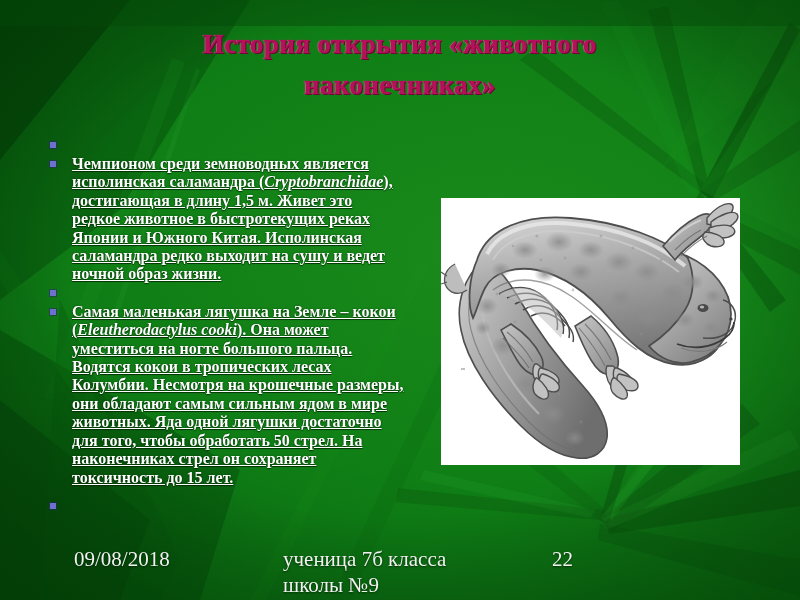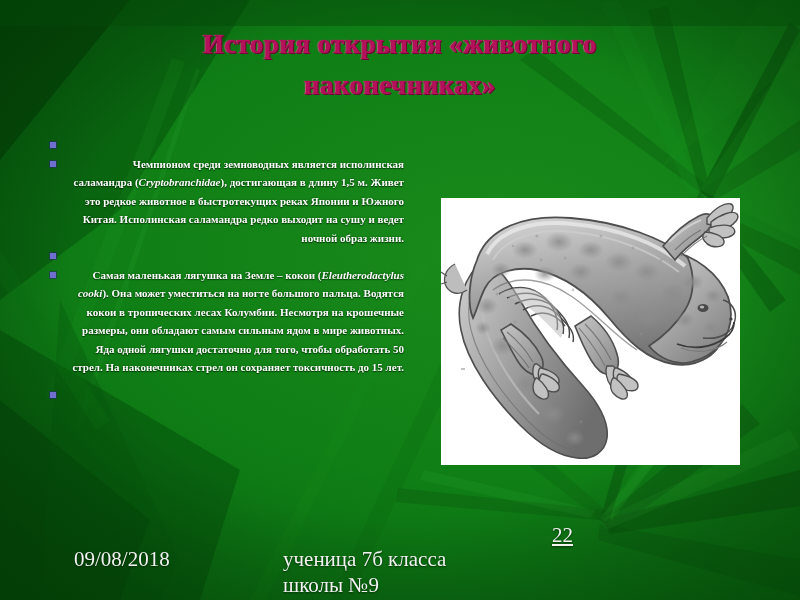--- a/index.html
+++ b/index.html
@@ -55,25 +55,26 @@
     left:6px; top:6px;
     width:6px; height:6px;
     background:#6f6fd0;
     box-shadow:0 0 0 1px rgba(40,40,110,.55);
   }
   .brow.spacer { height:19px; }
   .btext {
     display:block;
     margin-left:28px;
     color:#ffffff;
-    font-size:11px;
+    font-size:16px;
     font-weight:700;
     line-height:18.4px;
     text-shadow:0 1px 1px rgba(0,40,0,.75), 0 0 2px rgba(0,30,0,.5);
-    text-align:right;
+    text-align:left;
+    text-decoration:underline;
   }
   .btext i { font-style:italic; }
 
   
   #picture-frame {
     position:absolute;
     left:441px; top:198px;
     width:299px; height:267px;
     background:#ffffff;
     z-index:5;
@@ -87,21 +88,21 @@
     color:#f2f2f2;
     font-size:21px;
     line-height:26px;
     font-weight:400;
     text-shadow:0 1px 2px rgba(0,35,0,.8);
     z-index:7;
     white-space:pre-line;
   }
   #footer-date   { left:47px;  top:546px;margin-left:27px; }
   #footer-author { left:283px; top:546px; text-align:left; }
-  #footer-number { left:552px; top:522px;text-decoration:underline; }
+  #footer-number { left:552px; top:546px; }
 </style>
 </head>
 <body>
 
 <div id="slide">
 
   <svg class="leafart" viewBox="0 0 800 600" preserveAspectRatio="none">
     <defs>
       <linearGradient id="gDark" x1="0" y1="0" x2="1" y2="1">
         <stop offset="0%" stop-color="#04480a"></stop>

